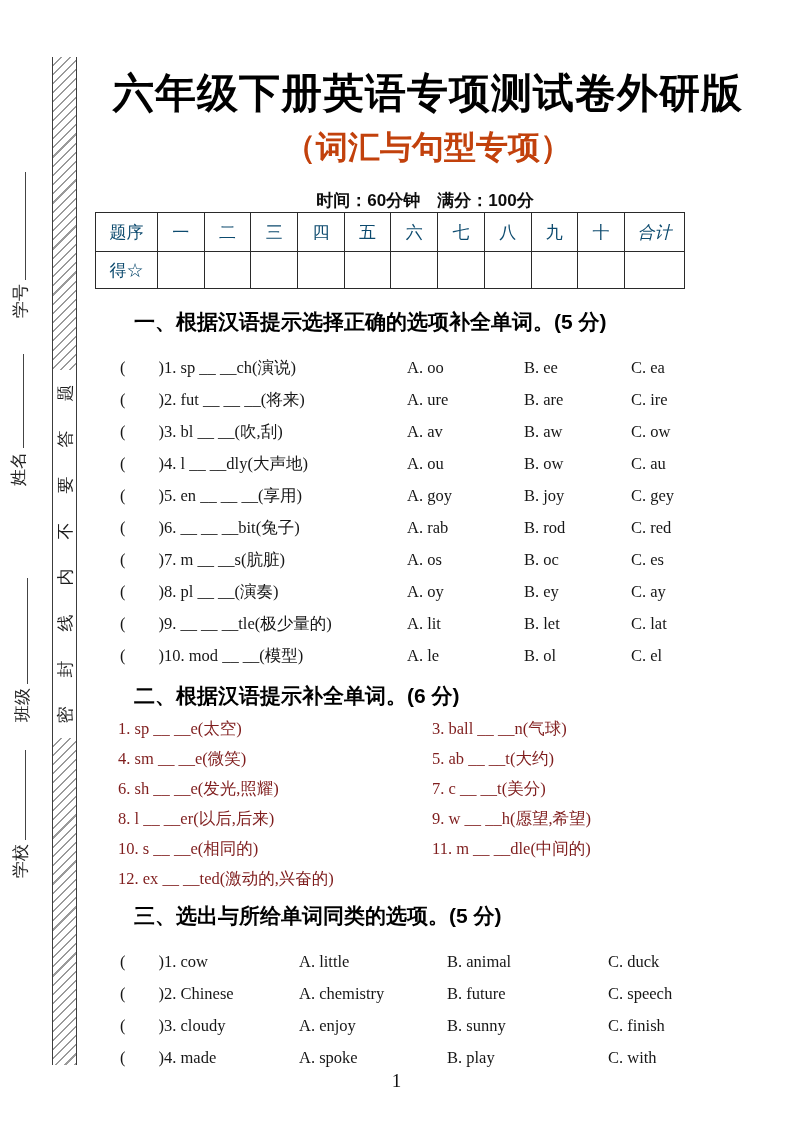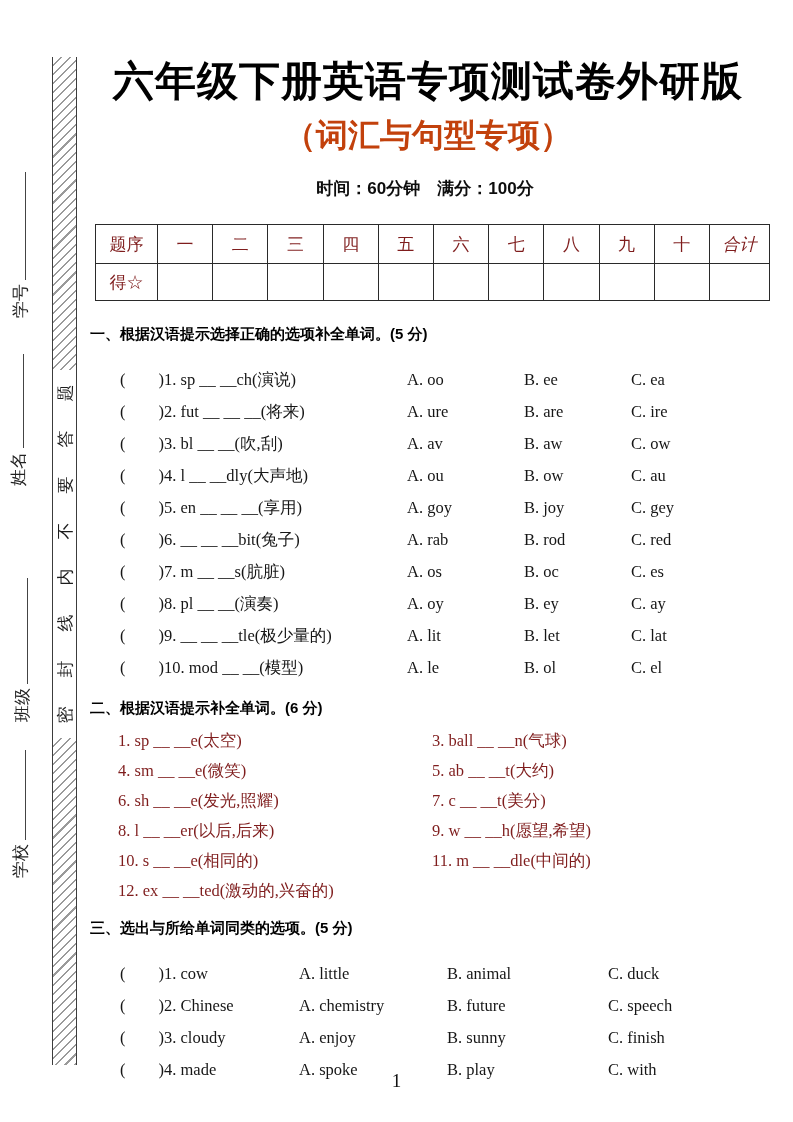--- a/index.html
+++ b/index.html
@@ -32,49 +32,49 @@
   .hatch-top { height:313px; }
   .hatch-bottom { flex:1; }
   .seal-chars { height:368px; display:flex; flex-direction:column; }
   .seal-char {
     flex:1; display:flex; align-items:center; justify-content:center;
     font-size:17px; color:#1c1c1c; transform:rotate(-90deg);
     font-family:"Liberation Sans", sans-serif;
   }
 
   
-  .main { position:absolute; left:90px; top:0; width:676px; }
+  .main { position:absolute; left:90px; top:12px; width:676px; }
   .title {
     margin-top:56px; text-align:center;
     font-family:"Liberation Sans", sans-serif; font-weight:700;
     font-size:41px; line-height:50px; letter-spacing:1px; color:#000;
   }
   .subtitle {
     margin-top:8px; text-align:center;
     font-family:"Liberation Sans", sans-serif; font-weight:700;
     font-size:32px; line-height:42px; color:#c2410c;
   }
   .meta {
     margin-top:22px; text-align:center; padding-right:6px;
     font-family:"Liberation Sans", sans-serif; font-weight:700;
     font-size:17px; line-height:22px; color:#0d0d0d;
   }
   .score-table {
-    margin-top:24px; margin-left:5px; width:675px;
+    margin-top:0; margin-left:5px; width:590px;
     border-collapse:collapse; table-layout:fixed;
-    font-family:"Liberation Sans", sans-serif; font-size:17px; color:#7f1d1d;
+    font-family:"Liberation Sans", sans-serif; font-size:17px; color:#0c4a6e;
   }
   .score-table td { border:1.6px solid #2a2a2a; text-align:center; height:39px; }
   .score-table tr.score-row td { height:37px; }
   .score-table td.first { width:62px; }
   .score-table td.last { width:60px;font-style:italic; }
 
   .sec-heading {
     font-family:"Liberation Sans", sans-serif; font-weight:700;
-    font-size:15px; line-height:24px; color:#000;
+    font-size:21px; line-height:24px; color:#000;margin-left:44px;
   }
   .h1 { margin-top:21px; } .h2 { margin-top:12px; } .h3 { margin-top:10px; }
 
   .qlist { margin-top:18px; }
   .q-row { display:grid; align-items:center; font-size:16.5px; color:#161616; }
   .s1-row { grid-template-columns:287px 117px 107px auto; padding-left:30px; height:32px; }
   .s3-row { grid-template-columns:179px 148px 161px auto; padding-left:30px; height:32px; }
   .s2-grid {
     margin-top:6px; display:grid; grid-template-columns:314px auto;
     padding-left:28px; font-size:16.5px; color:#7f1d1d;

